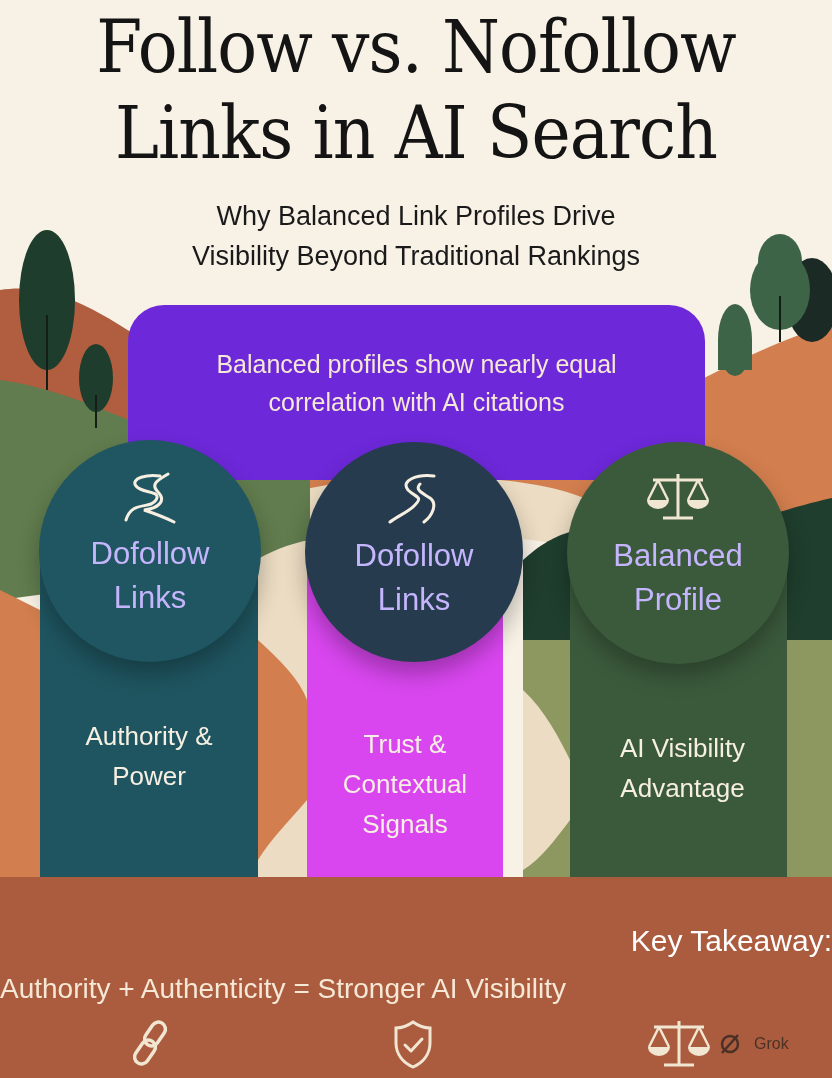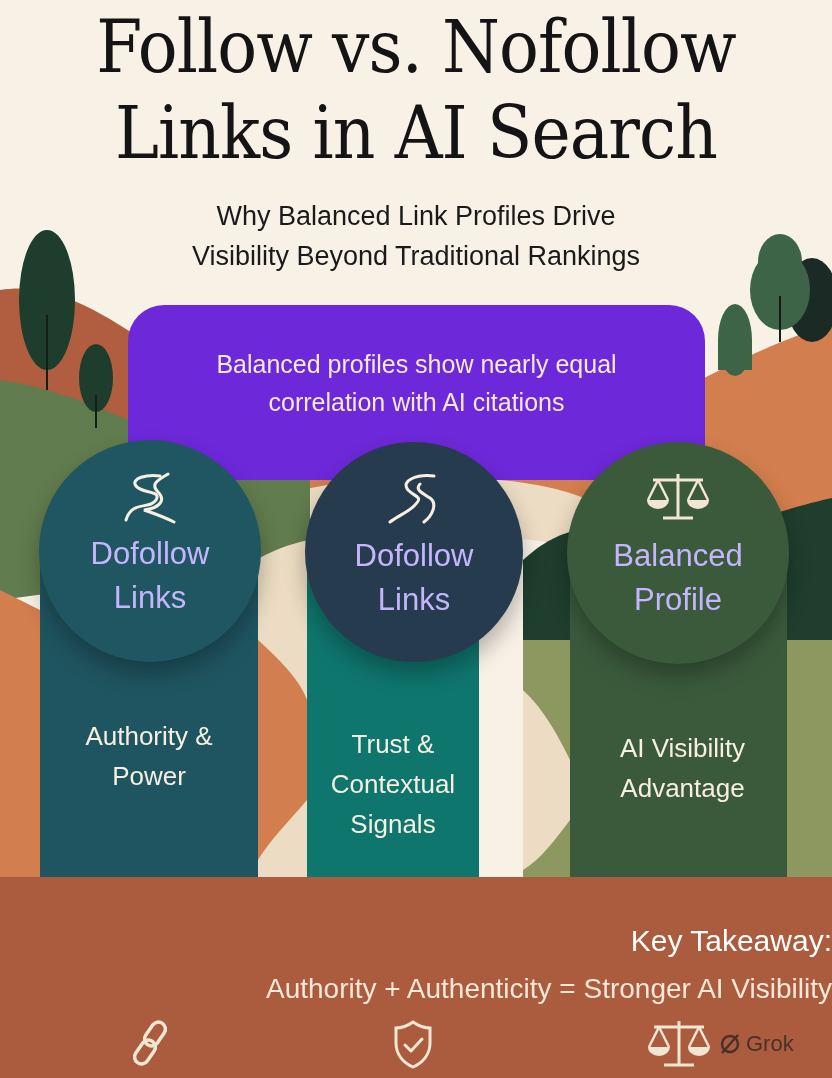--- a/index.html
+++ b/index.html
@@ -22,21 +22,21 @@
     background: #6d28d9; border-radius: 36px 36px 0 0;
   }
   .callout-text {
     position: absolute; left: 0; top: 40px; width: 100%; text-align: center;
     color: #f6e8d6; font-size: 25px; line-height: 38px;
   }
   .col {
     position: absolute; top: 548px; height: 330px;
   }
   .col-1 { left: 40px; width: 218px; background: #1f5560; }
-  .col-2 { left: 307px; width: 172px; background: #0f766e; }
+  .col-2 { left: 307px; width: 196px; background: #d946ef; }
   .col-3 { left: 570px; width: 217px; background: #3b5a3c; }
   .circle {
     position: absolute; border-radius: 50%;
     box-shadow: 0 12px 22px rgba(0,0,0,0.28);
   }
   .c-1 { left: 39px; top: 440px; width: 222px; height: 222px; background: #1f5661; }
   .c-2 { left: 305px; top: 442px; width: 218px; height: 220px; background: #263c4e; }
   .c-3 { left: 567px; top: 442px; width: 222px; height: 222px; background: #3b5a3b; }
   .circle-icon { position: absolute; left: 50%; transform: translateX(-50%); top: 30px; }
   .circle-title {
@@ -51,27 +51,27 @@
   .col-2 .col-text { top: 176px; }
   .col-3 .col-text { top: 180px; padding-left: 8px; }
   .takeaway {
     position: absolute; left: 0; top: 877px; width: 832px; height: 201px; background: #ab5c3f;
   }
   .takeaway-heading {
     position: absolute; left: 0; width: 100%; top: 44px; text-align: right;
     color: #ffffff; font-size: 30px; line-height: 40px; padding-left: 18px;
   }
   .takeaway-formula {
-    position: absolute; left: 0; width: 100%; top: 92px; text-align: right;
+    position: absolute; left: 0; width: 100%; top: 92px; text-align: left;
     color: #f6e8d6; font-size: 28px; line-height: 40px;
   }
   .b-icon { position: absolute; top: 142px; }
   .watermark {
-    position: absolute; left: 718px; top: 153px; color: #3a2a22; font-size: 22px; line-height: 28px;
-    display: flex; align-items: center; gap: 4px; opacity: 0.85;
+    position: absolute; left: 718px; top: 153px; color: #3a2a22; font-size: 16px; line-height: 28px;
+    display: flex; align-items: center; gap: 12px; opacity: 0.85;
   }
 </style>
 </head>
 <body>
 
 <div class="scene">
 
   <svg width="832" height="1078" style="position:absolute;left:0;top:0">
 
     <path d="M0 290 C60 280 110 320 160 350 L160 480 L0 480 Z" fill="#b05e3f"></path>

